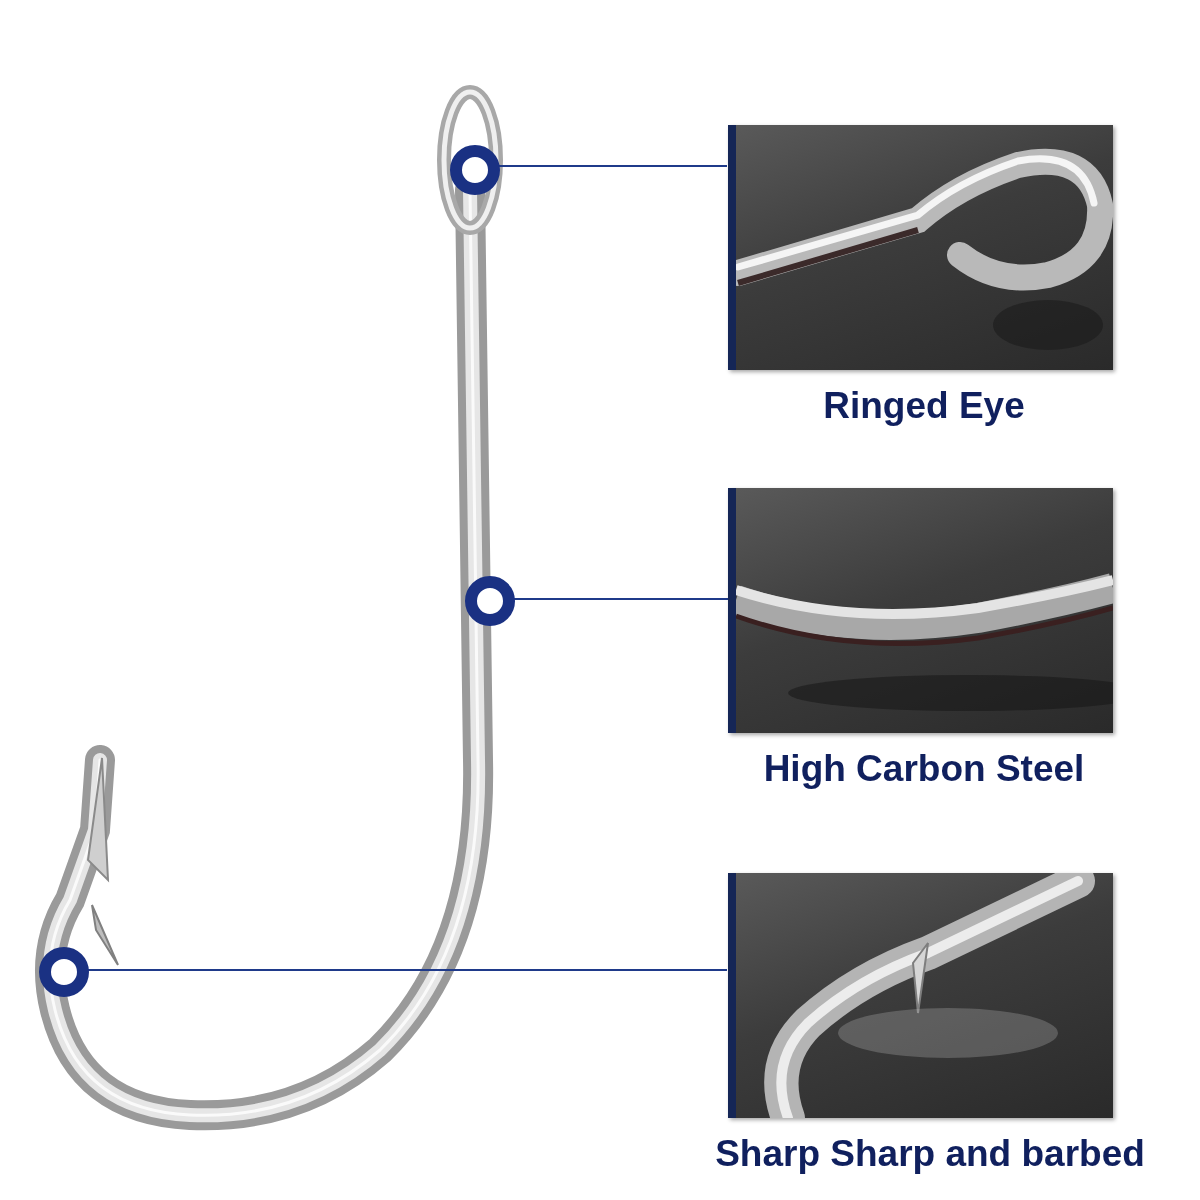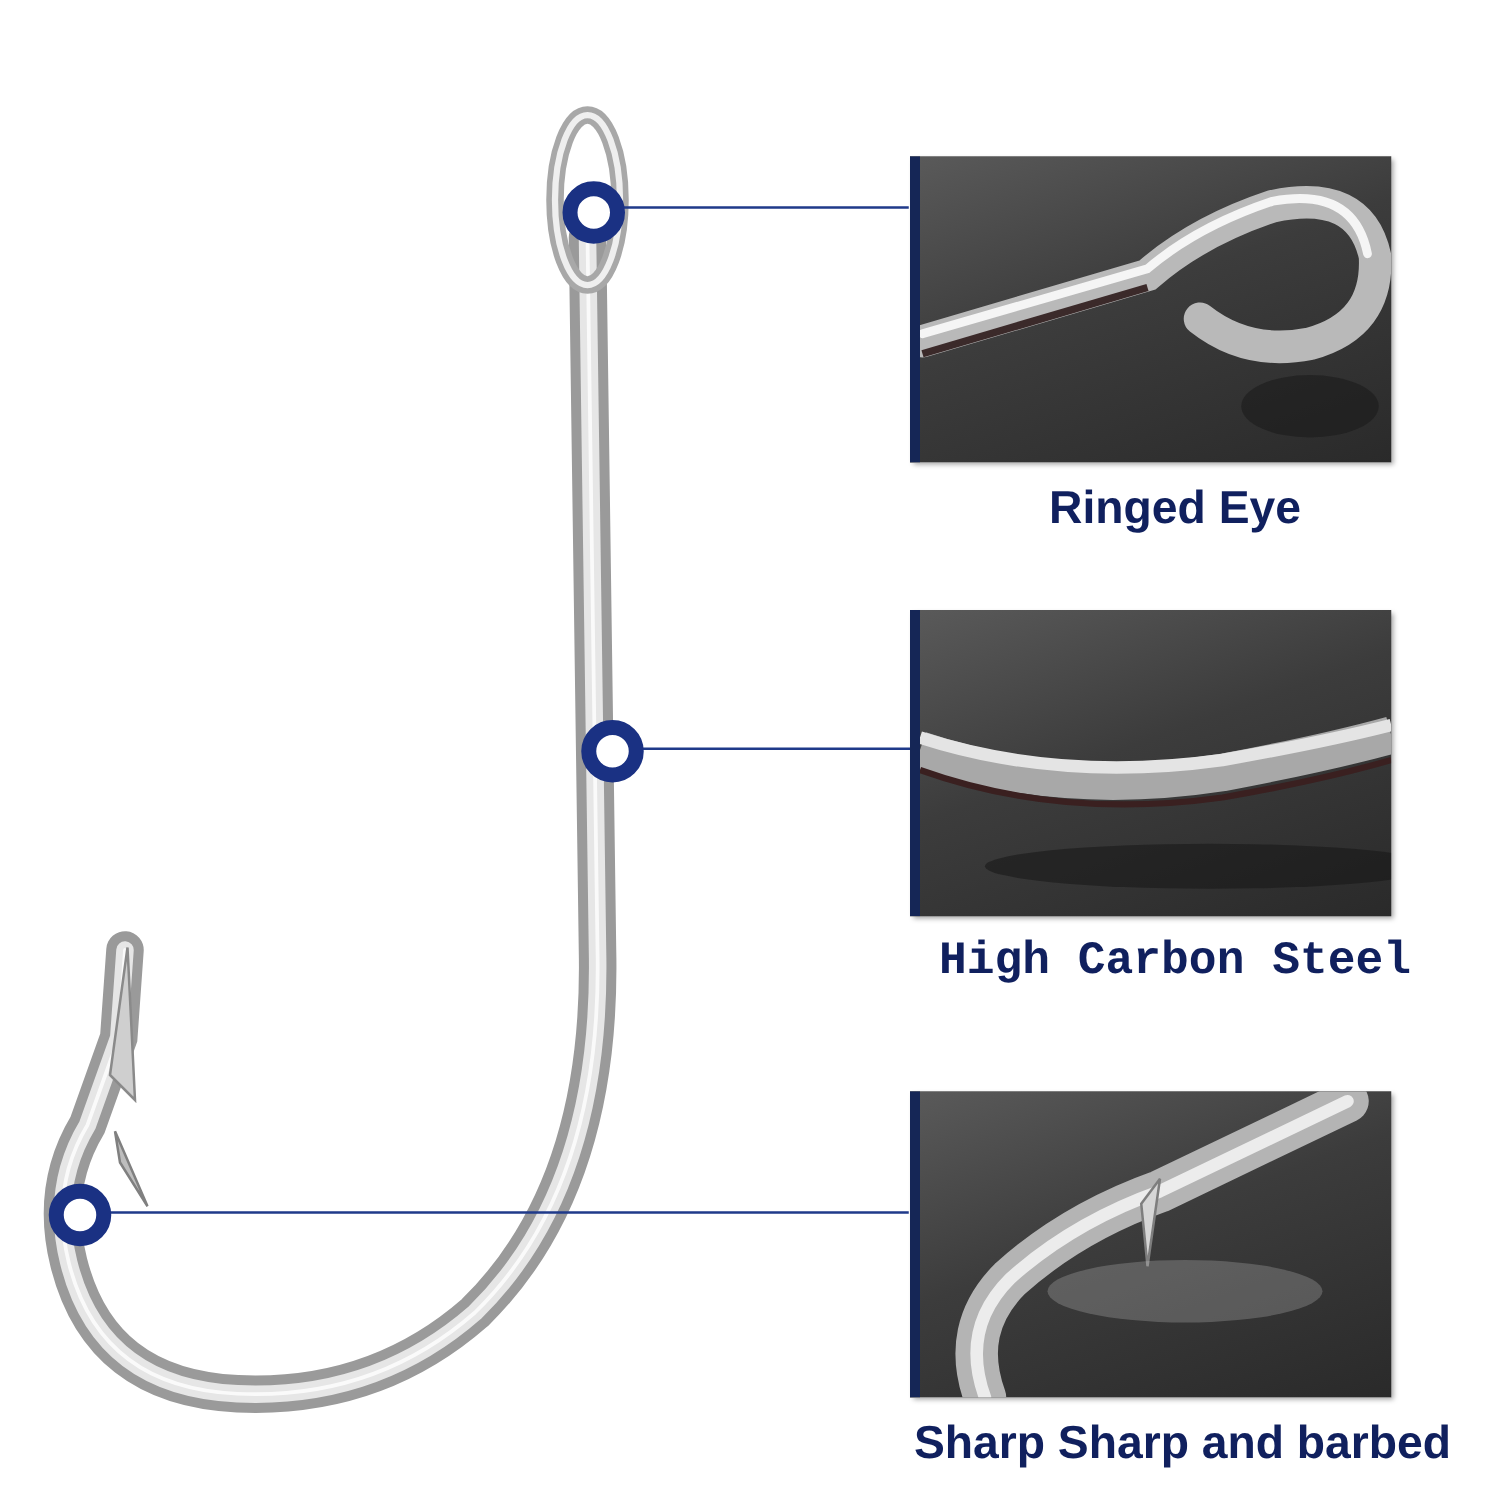--- a/index.html
+++ b/index.html
@@ -6,21 +6,21 @@
   body { width:1200px; height:1200px; background:#ffffff; position:relative; overflow:hidden;
          font-family:"Liberation Sans", sans-serif; }
   .hook { position:absolute; left:0; top:0; width:1200px; height:1200px; }
   .connector { position:absolute; height:2px; background:#1f3a8a; }
   .marker { position:absolute; width:26px; height:26px; border-radius:50%;
             border:12px solid #1a3183; background:#fff; box-sizing:content-box; }
   .panel { position:absolute; background:linear-gradient(160deg,#5a5a5a 0%,#3c3c3c 45%,#2a2a2a 100%);
            box-shadow:2px 2px 4px rgba(0,0,0,0.35); overflow:hidden; }
   .panel .bar-left { position:absolute; left:0; top:0; bottom:0; width:8px; background:#152656; }
   .label { position:absolute; color:#10205e; font-weight:bold; font-size:37px; text-align:center;
-           white-space:nowrap;margin-left:16px; }
+           white-space:nowrap; }
   svg { display:block; }
 </style>
 </head>
 <body>
 
 <svg class="hook" viewBox="0 0 1200 1200">
   <defs>
     <linearGradient id="steel" x1="0" y1="0" x2="1" y2="0">
       <stop offset="0" stop-color="#8a8a8a"></stop>
       <stop offset="0.35" stop-color="#f2f2f2"></stop>
@@ -62,21 +62,21 @@
 
 <div class="panel" style="left:728px; top:488px; width:385px; height:245px;">
   <div class="bar-left"></div>
   <svg width="385" height="245" viewBox="0 0 385 245">
     <path d="M8 112 Q120 150 250 130 Q330 115 385 100" fill="none" stroke="#a8a8a8" stroke-width="30"></path>
     <path d="M8 102 Q120 138 250 120 Q330 106 385 92" fill="none" stroke="#e4e4e4" stroke-width="10"></path>
     <path d="M8 128 Q120 168 250 150 Q330 136 385 120" fill="none" stroke="#3a2020" stroke-width="5"></path>
     <ellipse cx="240" cy="205" rx="180" ry="18" fill="#151515" opacity="0.55"></ellipse>
   </svg>
 </div>
-<div class="label" style="left:722px; top:748px; width:404px;font-family:Liberation Mono, monospace;">High Carbon Steel</div>
+<div class="label" style="left:722px; top:748px; width:404px;">High Carbon Steel</div>
 
 <div class="panel" style="left:728px; top:873px; width:385px; height:245px;">
   <div class="bar-left"></div>
   <svg width="385" height="245" viewBox="0 0 385 245">
     <path d="M60 245 Q40 190 80 150 Q130 105 200 80 L350 8" fill="none" stroke="#b4b4b4" stroke-width="34" stroke-linecap="round"></path>
     <path d="M60 245 Q40 190 80 150 Q130 105 200 80 L350 8" fill="none" stroke="#ececec" stroke-width="10" stroke-linecap="round"></path>
     <path d="M185 90 L200 70 L190 140 Z" fill="#d6d6d6" stroke="#7e7e7e" stroke-width="2"></path>
     <ellipse cx="220" cy="160" rx="110" ry="25" fill="#d0d0d0" opacity="0.25"></ellipse>
   </svg>
 </div>

